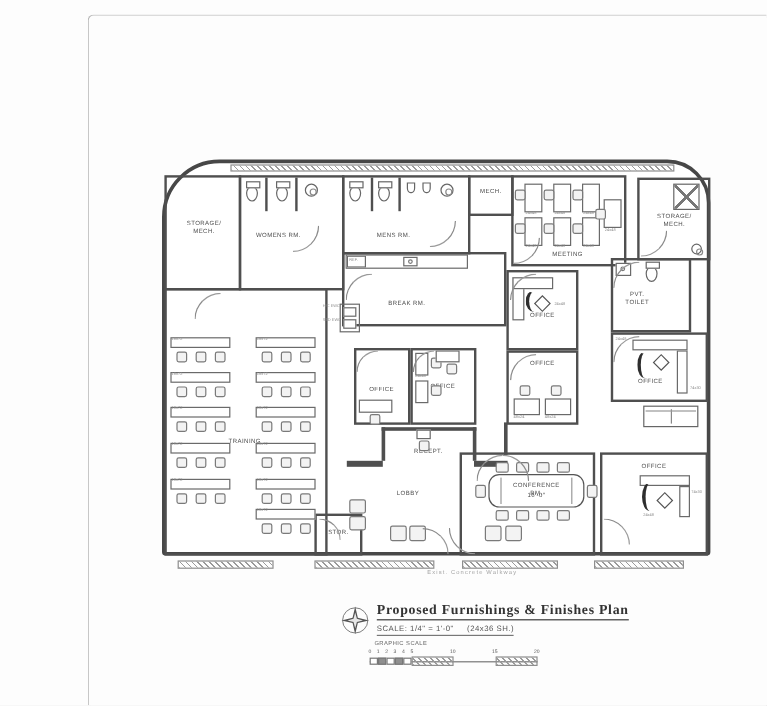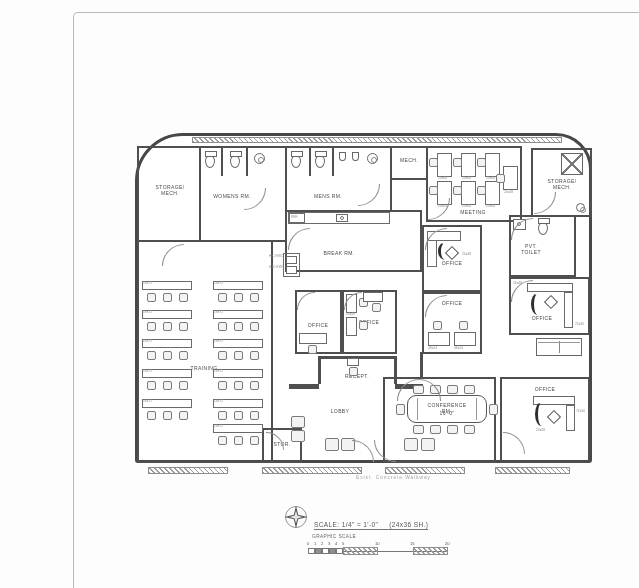--- a/index.html
+++ b/index.html
@@ -310,20 +310,21 @@
   <div class="hz" style="left:262px;top:467px;width:100px;height:7px;"></div>
   <div class="hz" style="left:385px;top:467px;width:80px;height:7px;"></div>
   <div class="hz" style="left:495px;top:467px;width:75px;height:7px;"></div>
   <div class="walk" style="left:356px;top:475px;">Exist. Concrete Walkway</div>
 
   <svg style="position:absolute;left:284px;top:505px;" width="24" height="24" viewBox="0 0 24 24">
     <circle cx="12" cy="12" r="10.5" fill="none" stroke="#777" stroke-width="0.8"></circle>
     <polygon points="12,0.5 14.2,9.8 23.5,12 14.2,14.2 12,23.5 9.8,14.2 0.5,12 9.8,9.8" fill="#555"></polygon>
     <polygon points="12,5.5 13.4,10.6 18.5,12 13.4,13.4 12,18.5 10.6,13.4 5.5,12 10.6,10.6" fill="#e6e6e6"></polygon>
   </svg>
+  <div class="tb-title" style="left:314px;top:503px;">Proposed Furnishings &amp; Finishes Plan</div>
   <div class="tb-scale" style="left:314px;top:521px;">
     <span>SCALE: 1/4" = 1'-0"</span>&nbsp;&nbsp;&nbsp;&nbsp;
     <span>(24x36 SH.)</span>
   </div>
   <div class="tb-gs" style="left:312px;top:534px;">GRAPHIC SCALE</div>
 
   <div style="position:absolute;left:308px;top:541px;width:145px;height:16px;">
     <span class="tk" style="left:-1px;top:0;">0</span>
     <span class="tk" style="left:6px;top:0;">1</span>
     <span class="tk" style="left:13px;top:0;">2</span>

